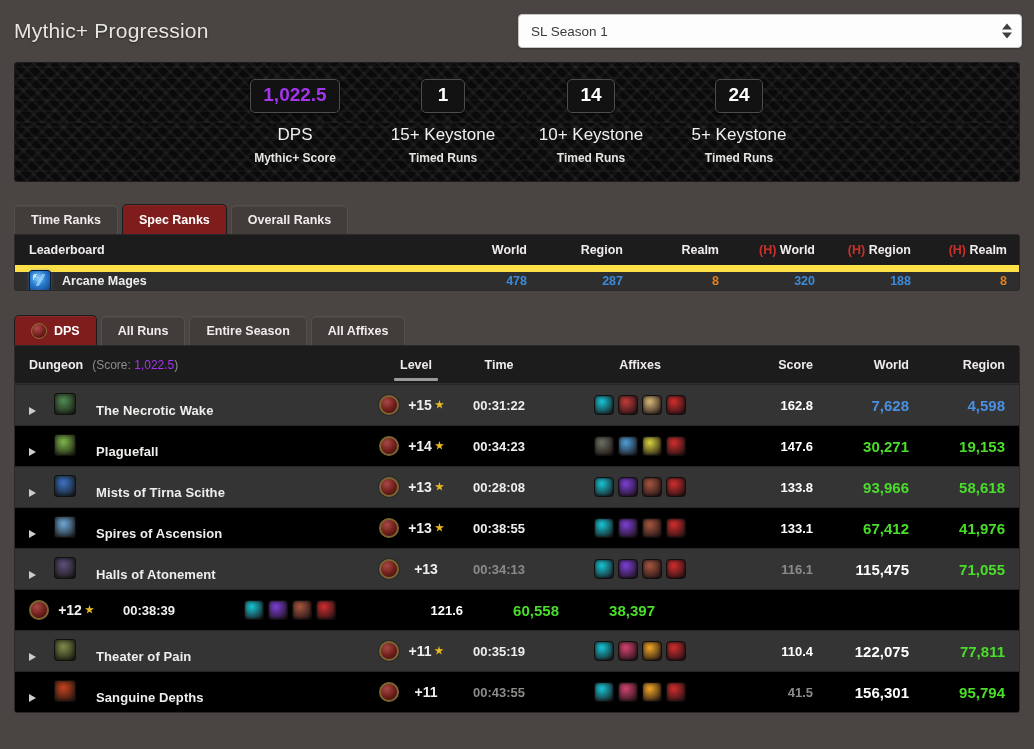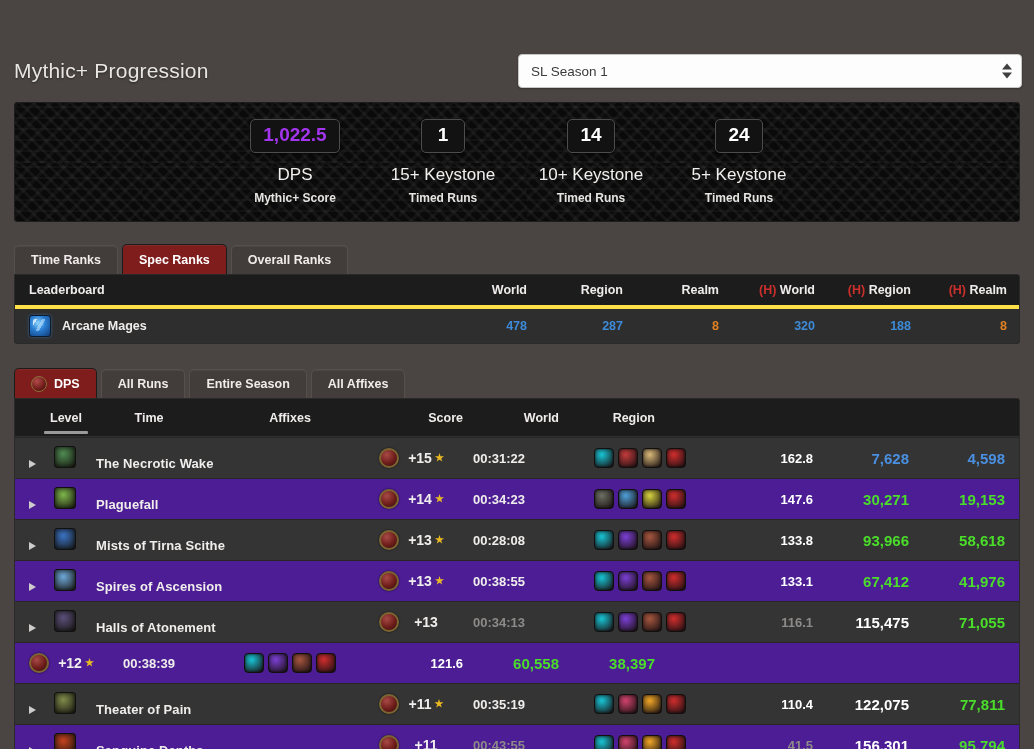--- a/index.html
+++ b/index.html
@@ -11,21 +11,20 @@
   }
   body { position: relative; }
 
   
   .header {
     height: 62px;
     display: flex;
     align-items: center;
     justify-content: space-between;
     padding: 0 12px 0 14px;
-    margin-top: 40px;
   }
   .page-title {
     font-size: 21px;
     color: #e8e6e3;
     font-weight: 400;
     letter-spacing: .2px;
     text-shadow: 0 1px 2px rgba(0,0,0,.5);
   }
   .season-select {
     position: relative;
@@ -149,23 +148,23 @@
     display: flex;
     align-items: center;
     height: 30px;
     padding: 0 12px 0 14px;
     font-size: 12.5px;
   }
   .lb-head { color: #efeceb; font-weight: bold; background: #1c1c1c; }
   .lb-head .c-name { flex: 1; }
   .lb-head .c-num, .lb-row .c-num { width: 96px; text-align: right; }
   .lb-row {
-    height: 38px;
+    height: 25px;
     background: #2e2e2e;
-    border-top: 4px solid #fde047;
+    border-top: 7px solid #fde047;
     color: #f0eeec;
     font-weight: bold;
   }
   .lb-row .c-name { flex: 1; display: flex; align-items: center; gap: 11px; }
   .spec-icon {
     width: 22px; height: 22px; border-radius: 3px;
     background: radial-gradient(circle at 40% 35%, #8fd4ff 0%, #2a7fd4 42%, #103a74 100%);
     border: 1px solid #0d1b2e;
     position: relative; flex: none;
     box-shadow: 0 0 3px rgba(70,150,230,.55);
@@ -203,21 +202,21 @@
   .c-world  { width: 96px; text-align: right; }
   .c-region { width: 96px; text-align: right; }
 
   .run-row {
     display: flex; align-items: center;
     height: 41px; padding: 0 14px 0 14px;
     font-size: 13px; color: #f0eeec; font-weight: bold;
     border-top: 1px solid #262626;
   }
   .run-row.odd  { background: #343434; }
-  .run-row.even { background: #4c1d95; }
+  .run-row.even { background: #000000; }
 
   .twisty {
     width: 0; height: 0; flex: none; margin-right: 9px;
     border-top: 4.5px solid transparent;
     border-bottom: 4.5px solid transparent;
     border-left: 7px solid #cfcdcb;
   }
   .dg-icon {
     width: 22px; height: 22px; border-radius: 3px; flex: none;
     border: 1px solid #11110f;
@@ -318,20 +317,24 @@
     <div class="tab">
       <span>Entire Season</span>
     </div>
     <div class="tab">
       <span>All Affixes</span>
     </div>
   </div>
 
 <div class="card">
   <div class="runs-head">
+    <div class="c-dungeon">
+      <span>Dungeon</span>
+      <span class="score-note"><span>(Score:</span> <b>1,022.5</b><span>)</span></span>
+    </div>
     <div class="c-level col-sorted">Level</div>
     <div class="c-time">Time</div>
     <div class="c-affix">Affixes</div>
     <div class="c-score">Score</div>
     <div class="c-world">World</div>
     <div class="c-region">Region</div>
   </div>
   <div id="run-rows">
       <div class="run-row odd">
         <div class="c-dungeon">

